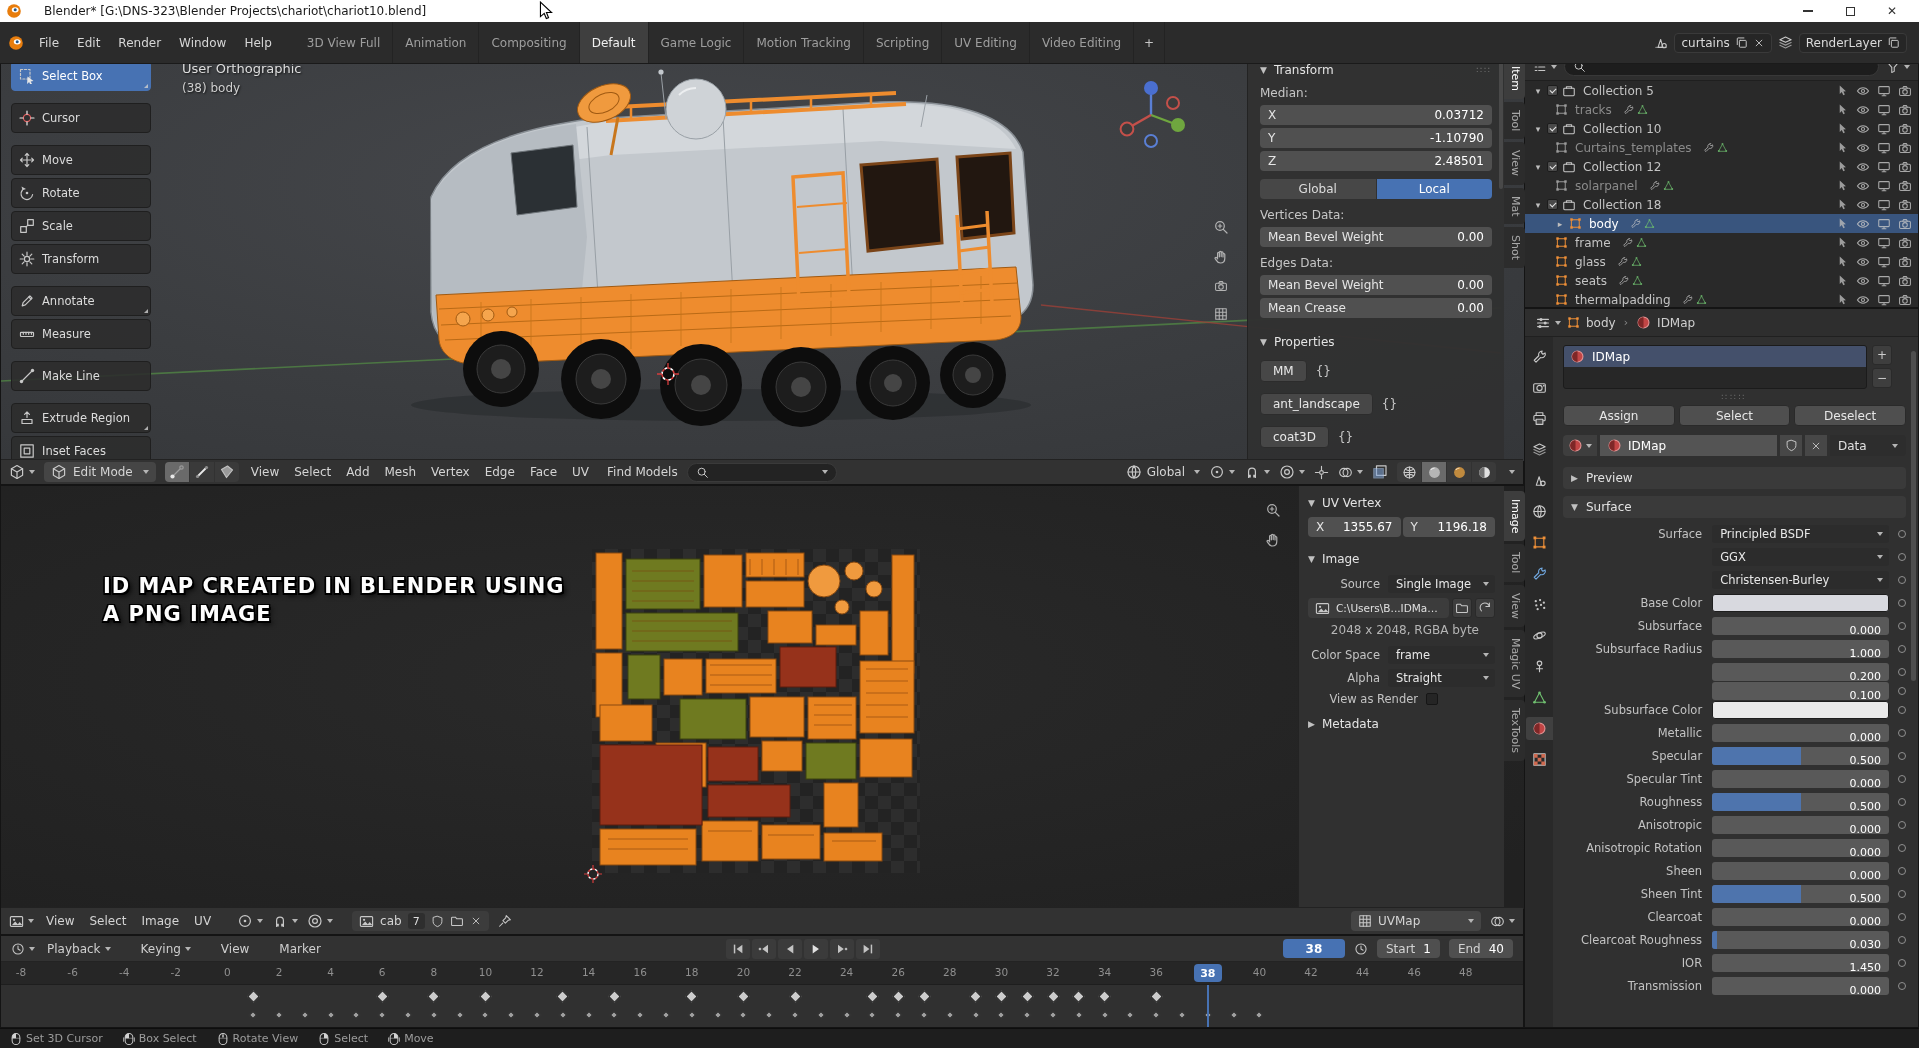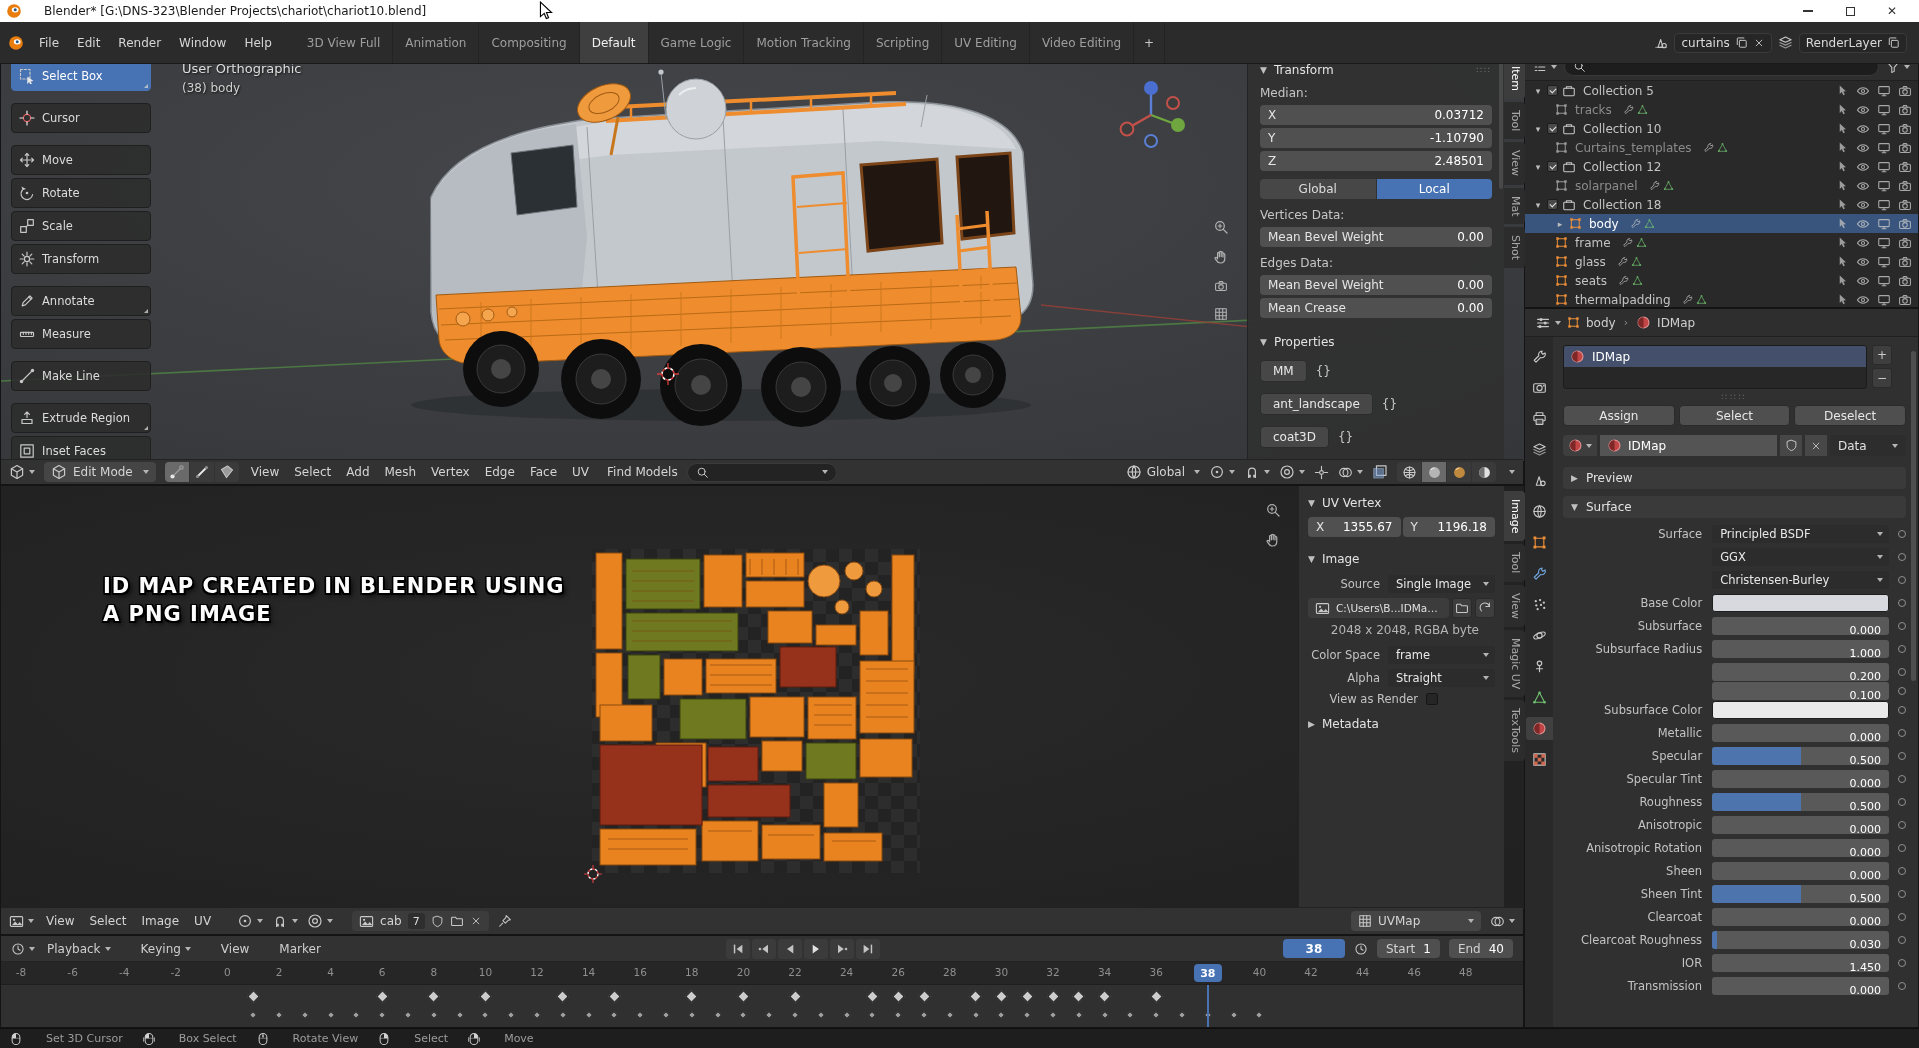--- a/index.html
+++ b/index.html
@@ -144,21 +144,21 @@
 .db-link{width:76px;height:21px;background:#2d2d2d;border-radius:0 4px 4px 0;display:flex;align-items:center;gap:5px;padding:0 8px;color:#e0e0e0}
 .panel-hdr{height:22px;background:#3a3a3a;border-radius:4px;display:flex;align-items:center;gap:8px;padding:0 8px;color:#e2e2e2;margin-bottom:7px}
 .pr-row{display:flex;align-items:center;margin-bottom:5px}
 .pr-row.tight{margin-bottom:1px}
 .pr-lab{width:150px;text-align:right;padding-right:10px;color:#c3c3c3;white-space:nowrap;font-size:11.5px}
 .pr-ctl{width:178px;position:relative}
 .dot{width:8px;height:8px;border:1.4px solid #8f8f8f;border-radius:50%;margin-left:9px;flex:none}
 .pr-scroll{position:absolute;right:2px;top:42px;width:5px;height:330px;background:#5b5b5b;border-radius:3px;opacity:.7}
 
 .statusbar{position:absolute;left:0;bottom:0;width:100%;height:20px;background:#1e1e1e;display:flex;align-items:center;gap:20px;padding:0 10px;color:#9c9c9c;font-size:11px;border-top:1px solid #0e0e0e;z-index:40}
-.sb-hint{display:flex;align-items:center;gap:24px;white-space:nowrap}
+.sb-hint{display:flex;align-items:center;gap:4px;white-space:nowrap}
 .sb-stats{margin-left:auto;white-space:nowrap}
 </style>
 </head>
 <body>
 
 <div class="window">
 
   <div class="titlebar">
     <span class="ic">
         <svg width="16" height="16" viewBox="0 0 16 16" fill="none" stroke="#c8c8c8" stroke-width="1.2" stroke-linecap="round" stroke-linejoin="round">

